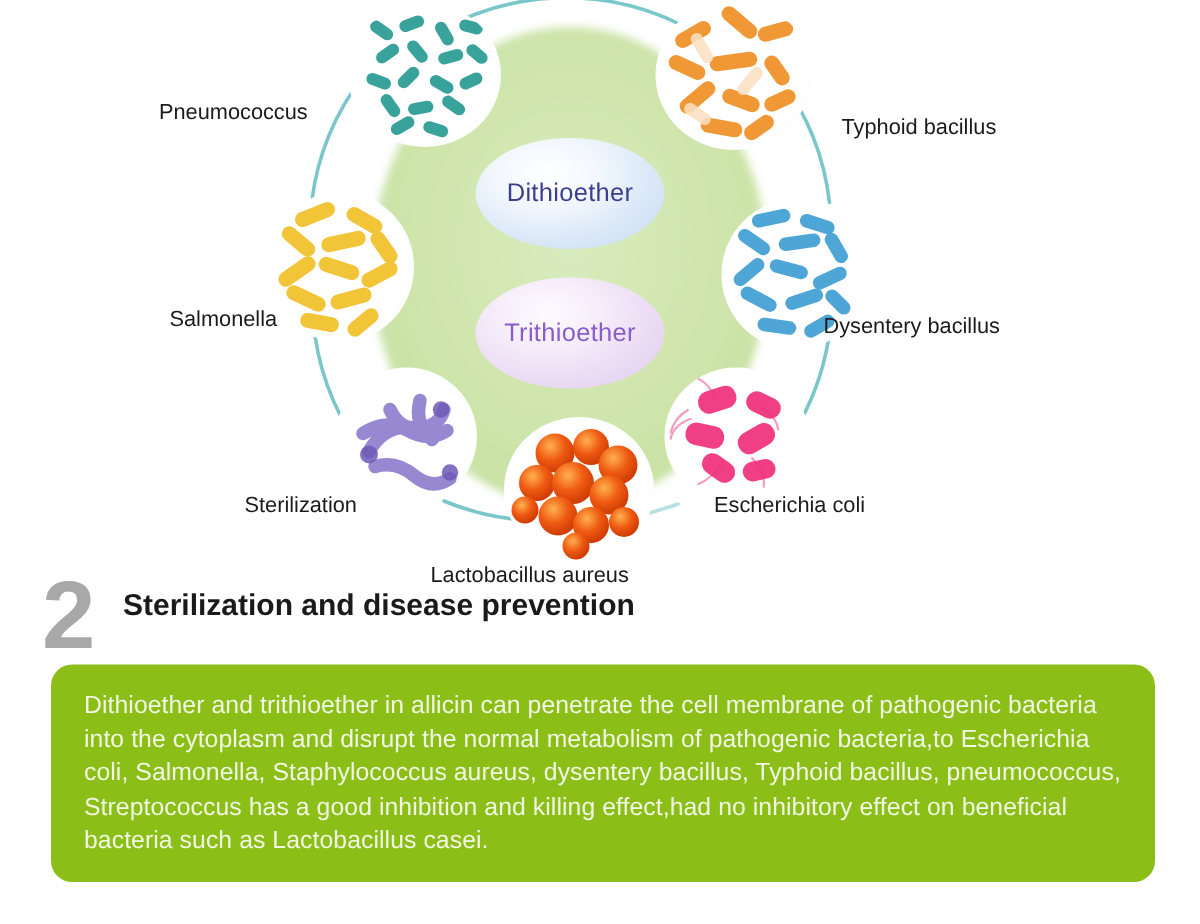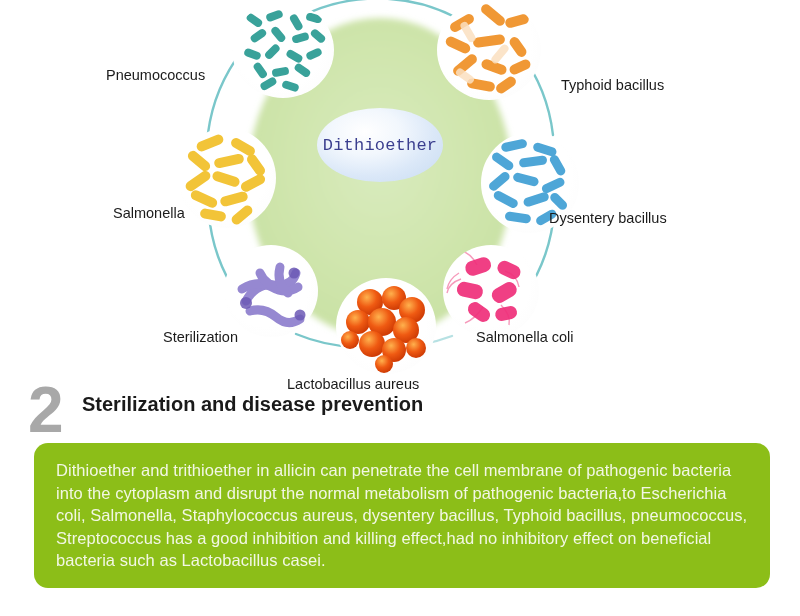--- a/index.html
+++ b/index.html
@@ -37,24 +37,23 @@
     border-radius: 50%;
     display: flex;
     align-items: center;
     justify-content: center;
     font-size: 17px;
     letter-spacing: 0.2px;
     text-align: center;
   }
   #dithioether-oval {
     left: 317px;
-    top: 108px;
+    top: 92px;
     background: radial-gradient(ellipse at 38% 32%, #ffffff 0%, #f2f7fd 32%, #dbe8f8 62%, #cfe0f4 84%, #d9e8f6 100%);
     color: #3b3f8f;
-    font-family: Liberation Mono, monospace;
   }
   #trithioether-oval {
     left: 317px;
     top: 185px;
     background: radial-gradient(ellipse at 38% 32%, #fdfbff 0%, #f6eefb 30%, #ecdcf4 62%, #e5d2f0 85%, #eddff5 100%);
     color: #8a5ccd;
   }
 
   
   .bug {
@@ -147,20 +146,21 @@
       <path d="M 553 222 A 172 172 0 0 1 519 303"></path>
       <path d="M 452 336 A 172 172 0 0 1 392 347" opacity="0.55"></path>
       <path d="M 355 347 A 172 172 0 0 1 296 334"></path>
       <path d="M 245 305 A 172 172 0 0 1 210 224"></path>
       <path d="M 208 133 A 172 172 0 0 1 242 51"></path>
     </g>
   </svg>
 
   <div class="ether-oval" id="dithioether-oval">Dithioether</div>
 
+  <div class="ether-oval" id="trithioether-oval">Trithioether</div>
 
   <div class="bug" style="left:232px; top:2px; width:102px; height:96px;">
     <svg viewBox="0 0 102 96">
       <g fill="#2f9d95" opacity="0.95">
         <g transform="translate(14,10)">
           <rect x="0" y="4" width="17" height="8" rx="4" transform="rotate(35 8 8)"></rect>
           <rect x="20" y="0" width="17" height="8" rx="4" transform="rotate(-20 28 4)"></rect>
           <rect x="42" y="6" width="17" height="8" rx="4" transform="rotate(60 50 10)"></rect>
           <rect x="60" y="2" width="16" height="8" rx="4" transform="rotate(15 68 6)"></rect>
           <rect x="4" y="20" width="17" height="8" rx="4" transform="rotate(-35 12 24)"></rect>
@@ -240,21 +240,21 @@
       <g fill="#ef2f7a" opacity="0.92">
         <rect x="22" y="14" width="26" height="15" rx="7" transform="rotate(-18 35 21)"></rect>
         <rect x="54" y="18" width="24" height="14" rx="7" transform="rotate(25 66 25)"></rect>
         <rect x="14" y="38" width="26" height="15" rx="7" transform="rotate(12 27 45)"></rect>
         <rect x="48" y="40" width="26" height="15" rx="7" transform="rotate(-30 61 47)"></rect>
         <rect x="24" y="60" width="24" height="14" rx="7" transform="rotate(35 36 67)"></rect>
         <rect x="52" y="62" width="22" height="13" rx="6.5" transform="rotate(-12 63 68)"></rect>
       </g>
     </svg>
   </div>
-  <div class="bug-label" style="left:476px; top:329px;">Salmonella coli</div>
+  <div class="bug-label" style="left:476px; top:329px;">Escherichia coli</div>
 
   <div class="bug" style="left:336px; top:278px; width:100px; height:96px;">
     <svg viewBox="0 0 100 96">
       <defs>
         <radialGradient id="cocc" cx="38%" cy="32%" r="68%">
           <stop offset="0%" stop-color="#ffb14d"></stop>
           <stop offset="55%" stop-color="#ef5a12"></stop>
           <stop offset="100%" stop-color="#cf3c05"></stop>
         </radialGradient>
       </defs>

